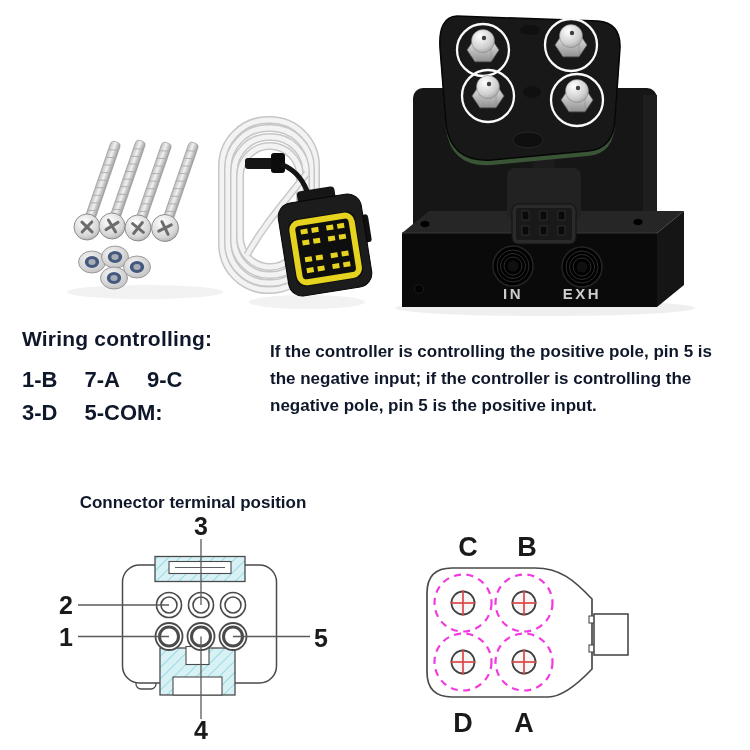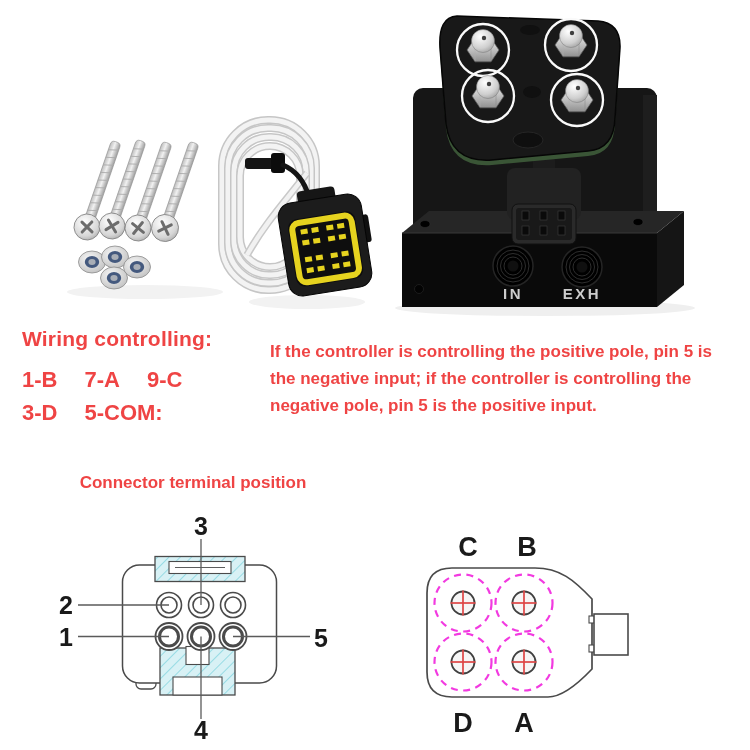--- a/index.html
+++ b/index.html
@@ -1,25 +1,25 @@
 <!DOCTYPE html>
 <html><head>
 <meta charset="utf-8">
 <style>
   html,body{margin:0;padding:0;background:#fff;}
   .canvas{position:relative;width:750px;height:750px;background:#ffffff;overflow:hidden;
-          font-family:"Liberation Sans",sans-serif;color:#ef4444;}
+          font-family:"Liberation Sans",sans-serif;color:#0f172a;}
   .abs{position:absolute;}
   .wiring-title{left:22px;top:327px;font-size:21px;font-weight:bold;letter-spacing:.2px;}
   .pin-row{display:flex;gap:27px;font-size:22px;font-weight:bold;align-items:center;}
   .pin-row-1{left:22px;top:367px;}
   .pin-row-2{left:22px;top:400px;}
   .note{left:270px;top:338px;width:486px;font-size:17px;font-weight:bold;line-height:27px;}
   .diag-title{font-size:17px;font-weight:bold;text-align:center;line-height:21px;white-space:nowrap;}
-  .conn-title{left:68px;top:472px;width:250px;text-align:center;}
+  .conn-title{left:68px;top:492px;width:250px;text-align:center;}
   .sol-title{left:358px;top:488px;width:290px;}
   svg text{font-family:"Liberation Sans",sans-serif;}
   .num-label{font-size:25px;font-weight:bold;fill:#1a1a1a;}
   .pos-label{font-size:27px;font-weight:bold;fill:#1a1a1a;}
   .port-label{font-size:15px;font-weight:600;fill:#cdcdcd;letter-spacing:2.5px;}
 </style>
 </head>
 <body>
 
 <div class="canvas">

